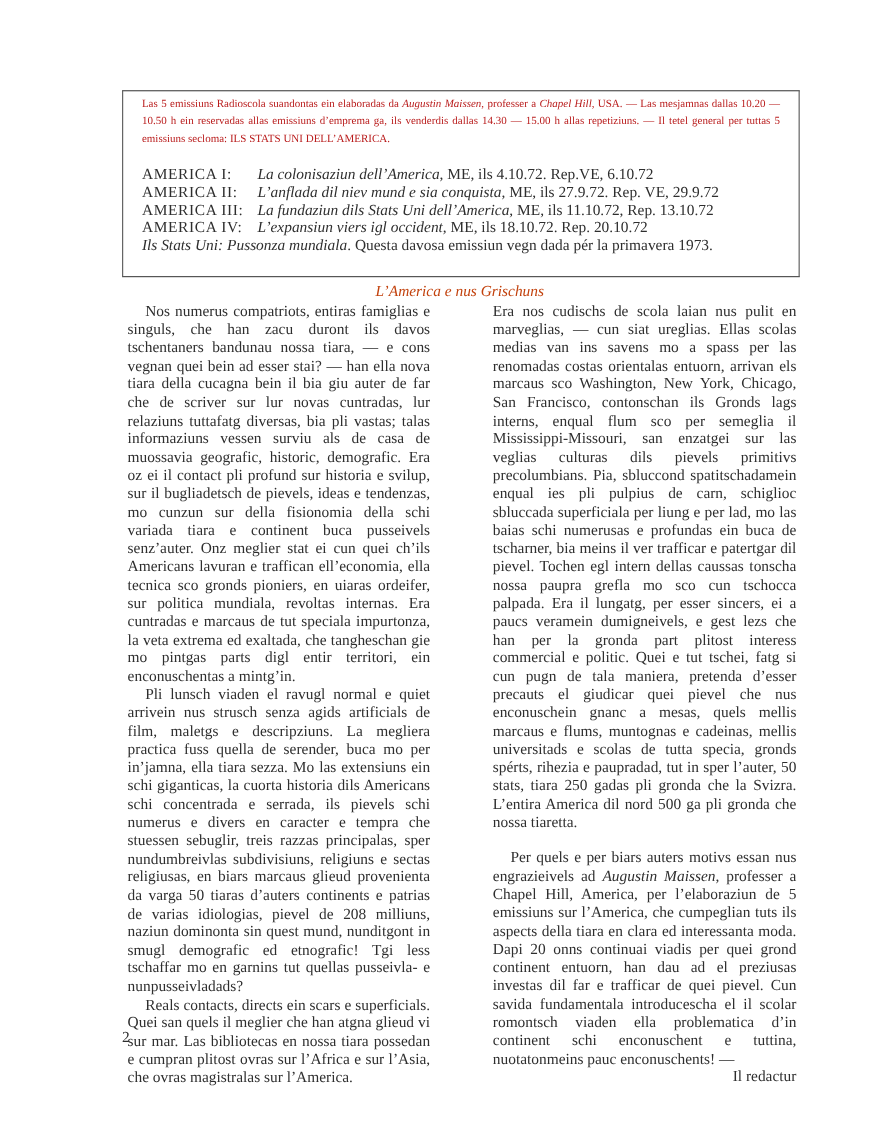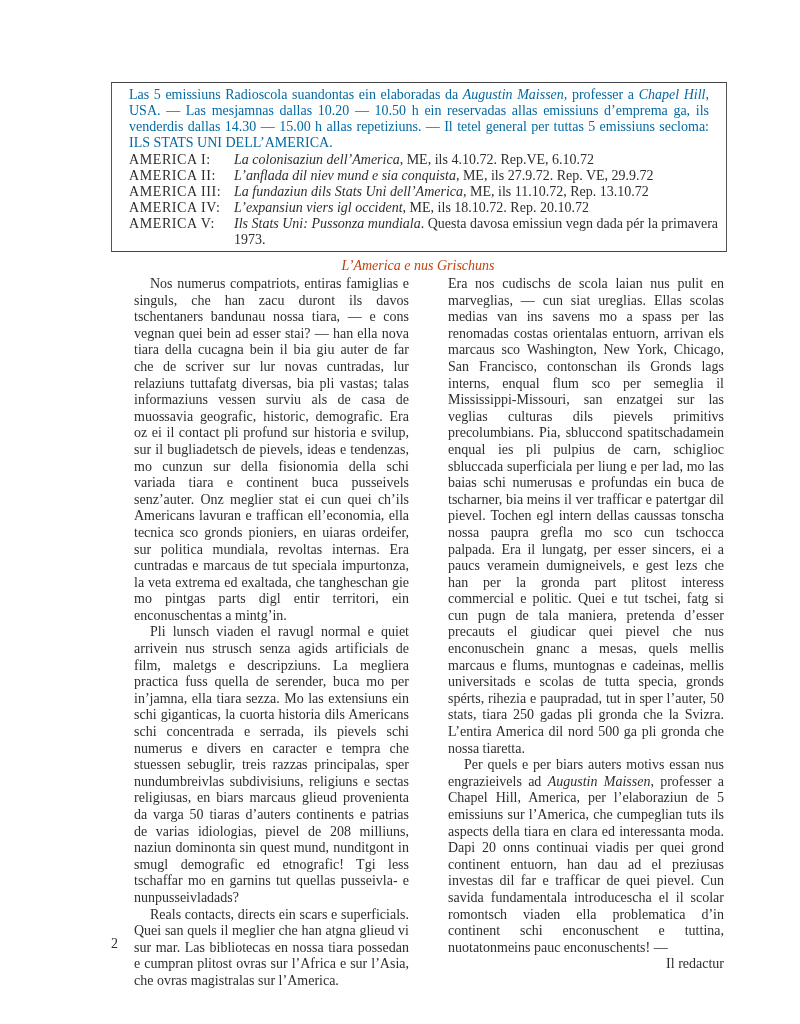--- a/index.html
+++ b/index.html
@@ -9,45 +9,45 @@
     color: #2a2a2a;
   }
   .box {
     position: absolute; left: 111px; top: 82px; width: 616px; height: 170px;
     border-top: 1.5px solid #444; border-bottom: 1.5px solid #444;
     border-left: 1px solid #555; border-right: 1px solid #555;
     box-sizing: border-box;
   }
   .box-text {
     position: absolute; left: 17px; top: 4px; width: 580px;
-    font-family: "Liberation Serif", serif; font-size: 14px; line-height: 16px;
-    text-align: justify; color: #0369a1;
+    font-family: "Liberation Serif", serif; font-size: 10px; line-height: 16px;
+    text-align: justify; color: #b91c1c;
   }
   .box-text i { font-style: italic; }
   .ep-list { position: absolute; left: 17px; top: 69px; width: 600px;
     font-family: Liberation Serif, serif; font-size: 14px; line-height: 16px; color: #2e2e2e; }
   .ep { display: flex; }
   .ep-label { width: 105px; flex: none; letter-spacing: 0.6px; }
   .ep-body { flex: 1; }
   .ep-body i { font-style: italic; text-align: center; }
 
   .article-title {
     position: absolute; left: 110px; width: 616px; top: 258px; text-align: center;
     font-family: "Liberation Serif", serif; font-style: italic; font-size: 14px; color: #c2410c;
   }
   .col {
     position: absolute; top: 276px; width: 275px;
     font-family: "Liberation Serif", serif; font-size: 14px; line-height: 16.6px;
     color: #2e2e2e; text-align: justify; hyphens: manual;
   }
-  .col-left { left: 134px; }
+  .col-left { left: 116px; }
   .col-right { left: 448px; width: 276px; }
   .col p { margin: 0; text-indent: 16px; }
   .col p.noindent { text-indent: 0; }
-  .col p.gap { margin-top: 0; }
+  .col p.gap { margin-top: 16px; }
   .col i { font-style: italic; }
   .signature { text-align: right; margin-top: 16px; text-indent: 0 !important; }
   .page-number {
     position: absolute; left: 111px; top: 936px;
     font-family: "Liberation Serif", serif; font-size: 14px; color: #2e2e2e;
   }
 </style>
 </head>
 <body>
 
@@ -66,21 +66,20 @@
     </div>
     <div class="ep">
       <span class="ep-label">AMERICA III:</span>
       <span class="ep-body"><i>La fundaziun dils Stats Uni dell’America</i><span>, ME, ils 11.10.72, Rep. 13.10.72</span></span>
     </div>
     <div class="ep">
       <span class="ep-label">AMERICA IV:</span>
       <span class="ep-body"><i>L’expansiun viers igl occident</i><span>, ME, ils 18.10.72. Rep. 20.10.72</span></span>
     </div>
     <div class="ep">
-      <span class="ep-label">AMERICA V:</span>
       <span class="ep-body"><i>Ils Stats Uni: Pussonza mundiala</i><span>. Questa davosa emissiun vegn dada pér la primavera 1973.</span></span>
     </div>
   </div>
 </div>
 
 <div class="article-title">L’America e nus Grischuns</div>
 
 <div class="col col-left">
   <p>Nos numerus compatriots, entiras famiglias e singuls, che han zacu duront ils davos tschentaners bandunau nossa tiara, — e cons vegnan quei bein ad esser stai? — han ella nova tiara della cucagna bein il bia giu auter de far che de scriver sur lur novas cuntradas, lur relaziuns tuttafatg diversas, bia pli vastas; talas informaziuns vessen surviu als de casa de muossavia geografic, historic, demografic. Era oz ei il contact pli profund sur historia e svilup, sur il bugliadetsch de pievels, ideas e tendenzas, mo cunzun sur della fisionomia della schi variada tiara e continent buca pusseivels senz’auter. Onz meglier stat ei cun quei ch’ils Americans lavuran e traffican ell’economia, ella tecnica sco gronds pioniers, en uiaras ordeifer, sur politica mundiala, revoltas internas. Era cuntradas e marcaus de tut speciala impurtonza, la veta extrema ed exaltada, che tangheschan gie mo pintgas parts digl entir territori, ein enconuschentas a mintg’in.</p>
   <p>Pli lunsch viaden el ravugl normal e quiet arrivein nus strusch senza agids artificials de film, maletgs e descripziuns. La megliera practica fuss quella de serender, buca mo per in’jamna, ella tiara sezza. Mo las extensiuns ein schi giganticas, la cuorta historia dils Americans schi concentrada e serrada, ils pievels schi numerus e divers en caracter e tempra che stuessen sebuglir, treis razzas principalas, sper nundumbreivlas subdivisiuns, religiuns e sectas religiusas, en biars marcaus glieud provenienta da varga 50 tiaras d’auters continents e patrias de varias idiologias, pievel de 208 milliuns, naziun dominonta sin quest mund, nunditgont in smugl demografic ed etnografic! Tgi less tschaffar mo en garnins tut quellas pusseivla- e nunpusseivladads?</p>

